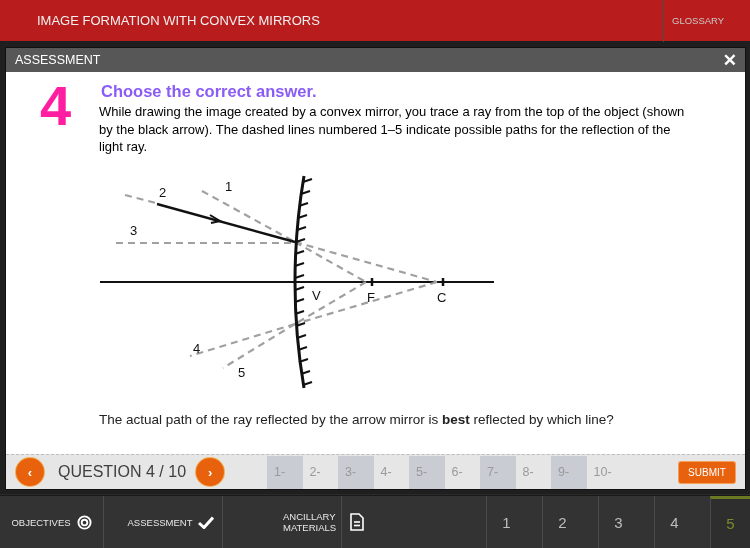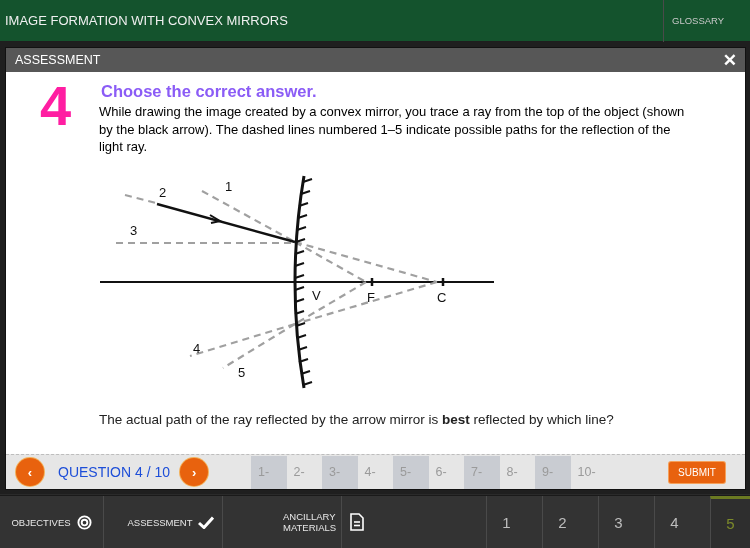--- a/index.html
+++ b/index.html
@@ -6,23 +6,24 @@
   html, body { width: 750px; height: 548px; overflow: hidden; }
   body {
     background: #2a2a2a;
     font-family: "Liberation Sans", sans-serif;
     position: relative;
     color: #222;
   }
   
   .topbar {
     position: absolute; left: 0; top: 0; width: 750px; height: 42px;
-    background: #14532d;
+    background: #b91c1c;
     display: flex; align-items: center;
     border-bottom: 1px solid #1e1e1e;
+    padding-left: 32px;
   }
   .topbar .title {
     color: #f0f0f0; font-size: 13px; padding-left: 5px; flex: 1;
     letter-spacing: 0;
   }
   .topbar .tb-btn {
     height: 42px; display: flex; align-items: center;
     border-left: 1px solid #4a4a4a;
     color: #c9c9c9; font-size: 9.5px;
     padding: 0 8px;
@@ -79,29 +80,29 @@
   }
   .circ-btn {
     width: 28px; height: 28px; border-radius: 50%;
     background: #e8620e;
     display: flex; align-items: center; justify-content: center;
     color: #fff; font-weight: bold; font-size: 13px;
     box-shadow: 0 0 0 1px #f3b15a;
     cursor: pointer;
   }
   .prev-btn { margin-left: 10px; }
-  .qlabel { font-size: 14px; color: #1d4ed8; margin: 0 10px 0 14px; }
+  .qlabel { font-size: 16px; color: #404040; margin: 0 10px 0 14px; }
   .qpages { display: flex; margin-left: 43px; height: 33px; }
   .qpage {
     width: 35.5px; height: 33px; display: flex; align-items: center;
     padding-left: 7px; font-size: 12.5px; color: #9a9a9a; cursor: pointer;
   }
   .qpage.alt { background: #c9ccd2; }
   .submit-btn {
-    margin-left: auto; margin-right: 20px;
+    margin-left: auto; margin-right: 10px;
     background: #e8620e; color: #fff; font-size: 10px;
     width: 56px; height: 21px; display: flex; align-items: center; justify-content: center;
     border-radius: 2px; box-shadow: 0 0 0 1px #f5a05a;
     cursor: pointer;
   }
   
   .bottombar {
     position: absolute; left: 0; top: 495px; width: 750px; height: 53px;
     background: #333333;
     display: flex; align-items: stretch;

